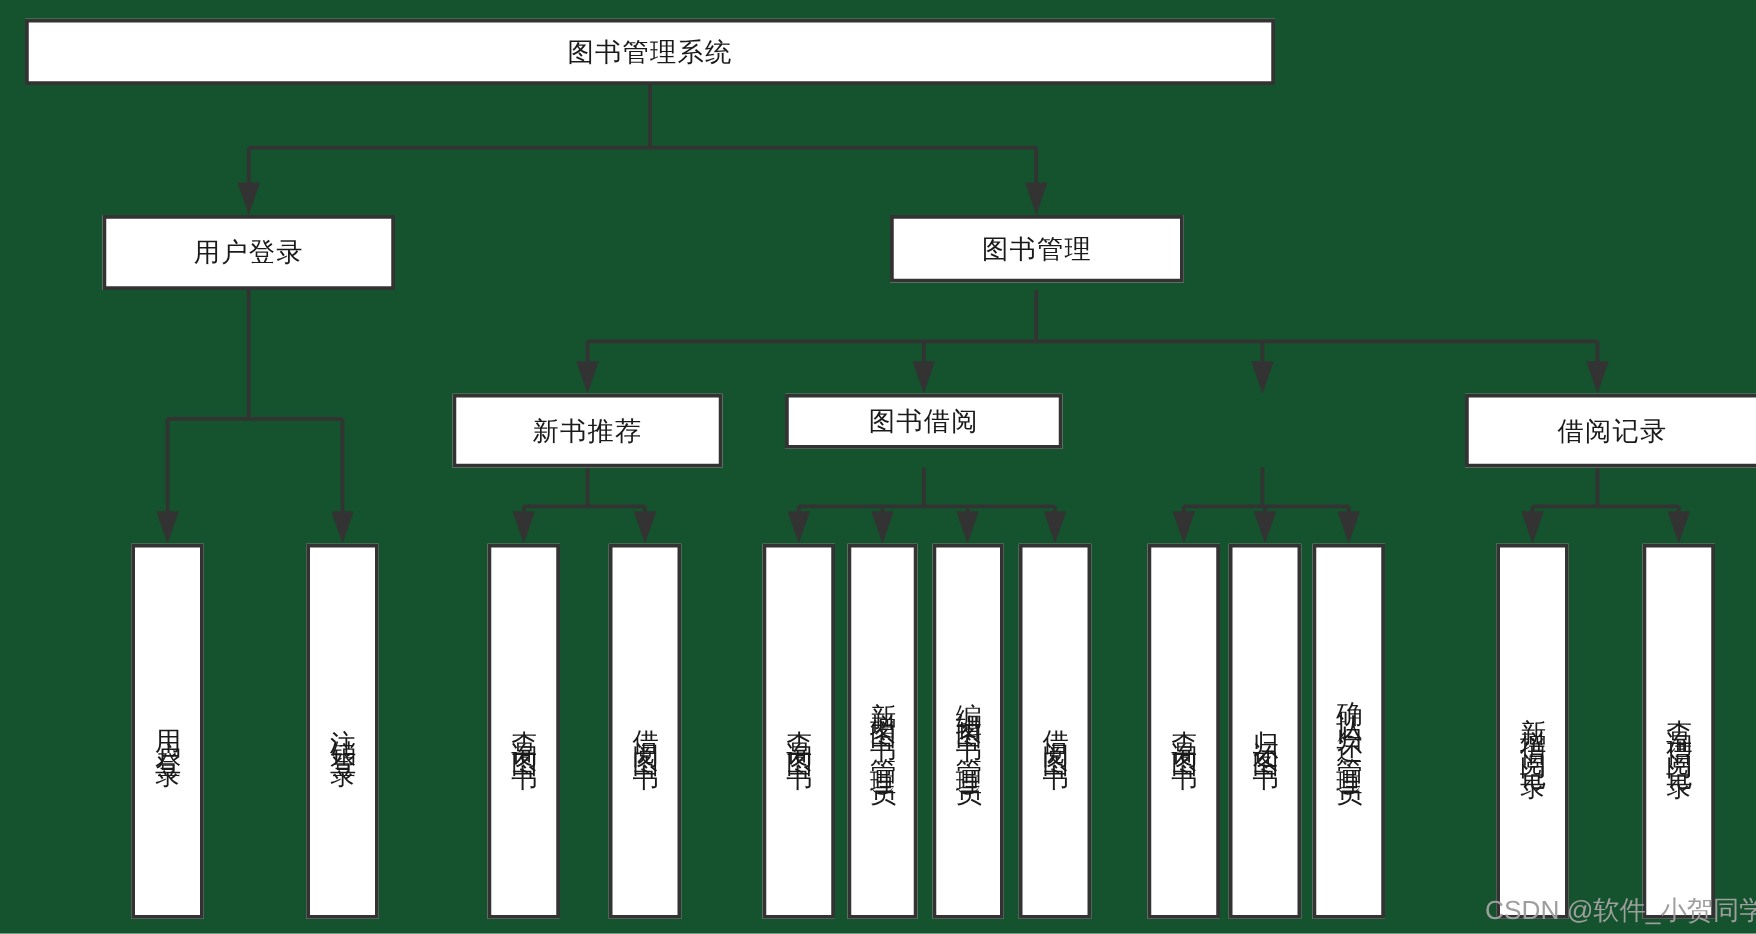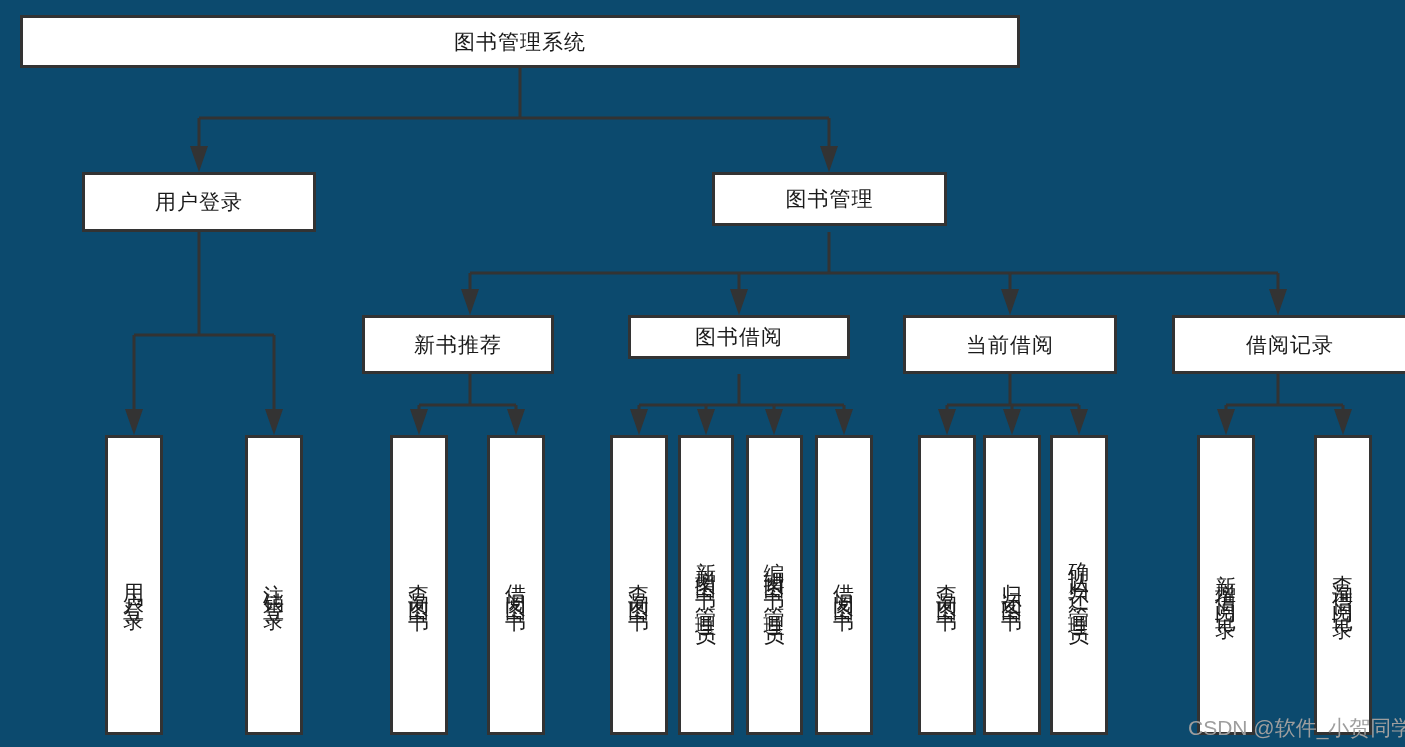--- a/index.html
+++ b/index.html
@@ -5,21 +5,21 @@
   html, body {
     margin: 0;
     padding: 0;
     background: #ffffff;
     font-family: "Liberation Sans", sans-serif;
   }
   .canvas {
     position: relative;
     width: 1405px;
     height: 747px;
-    background: #0c4a6e;
+    background: #14532d;
     overflow: hidden;
   }
   svg.connectors {
     position: absolute;
     left: 0;
     top: 0;
     z-index: 0;
   }
   .node {
     position: absolute;
@@ -132,29 +132,26 @@
     <span class="lbl">图书管理系统</span>
   </div>
 
   <div class="node h" style="left:82px;top:172px;width:234px;height:60px">
     <span class="lbl">用户登录</span>
   </div>
   <div class="node h" style="left:712px;top:172px;width:235px;height:54px">
     <span class="lbl">图书管理</span>
   </div>
 
-  <div class="node h" style="left:362px;top:315px;width:192px;height:59px">
+  <div class="node h" style="left:362px;top:315px;width:216px;height:59px">
     <span class="lbl">新书推荐</span>
   </div>
   <div class="node h" style="left:628px;top:315px;width:222px;height:44px">
     <span class="lbl">图书借阅</span>
   </div>
-  <div class="node h" style="left:903px;top:315px;width:214px;height:59px">
-    <span class="lbl">当前借阅</span>
-  </div>
   <div class="node h" style="left:1172px;top:315px;width:236px;height:59px">
     <span class="lbl">借阅记录</span>
   </div>
 
   <div class="node v" style="left:105px;top:435px;width:58px;height:300px">
     <span class="lbl">用户登录</span>
   </div>
   <div class="node v" style="left:245px;top:435px;width:58px;height:300px">
     <span class="lbl">注销登录</span>
   </div>

